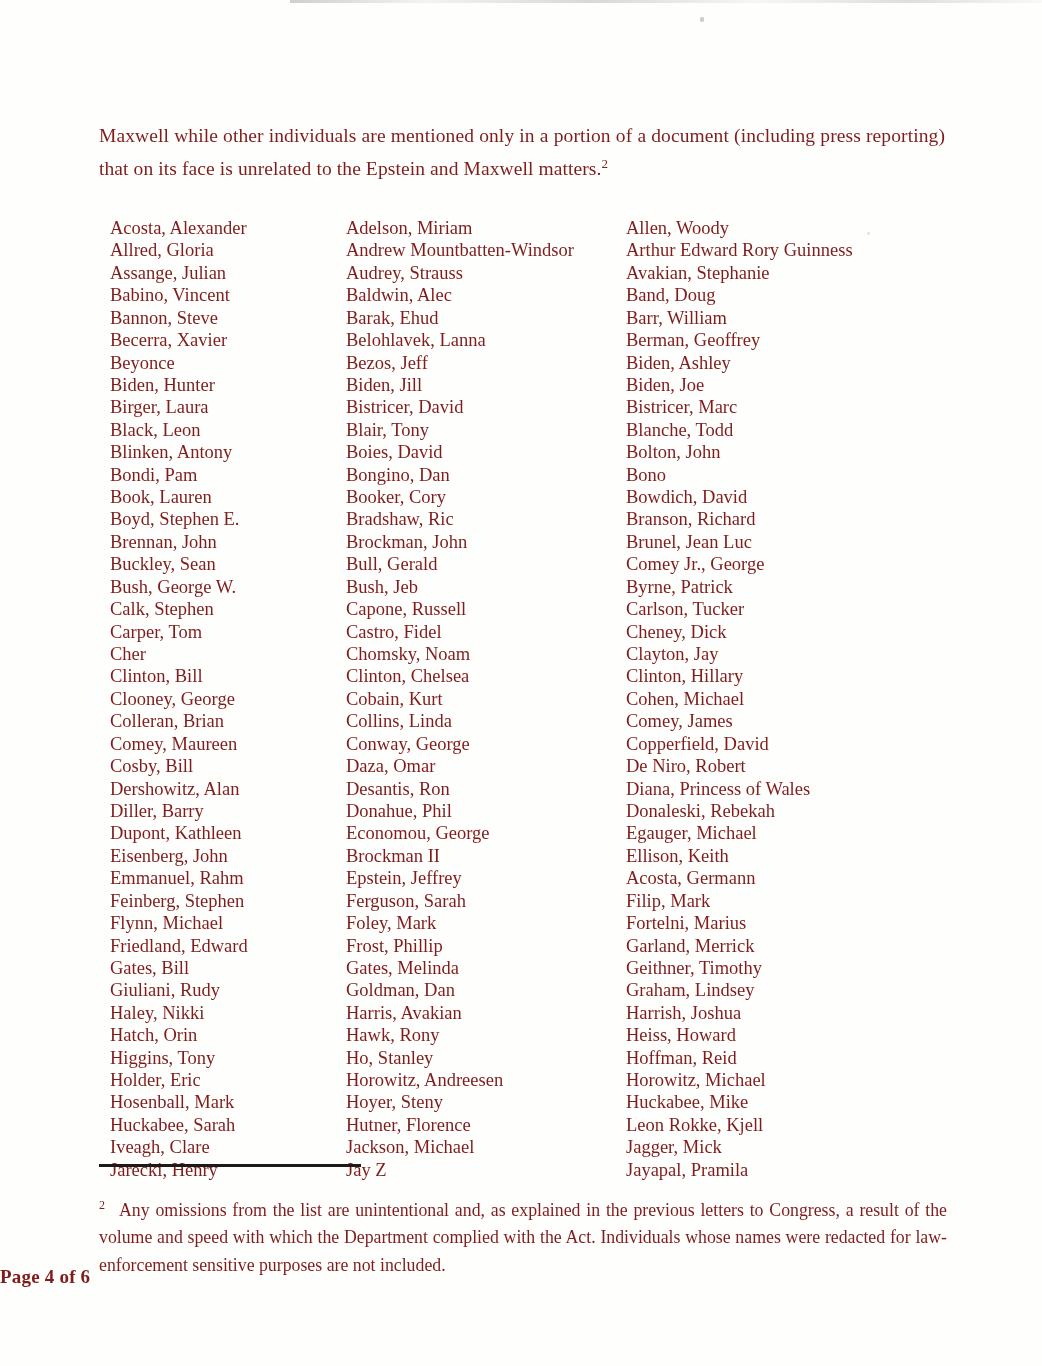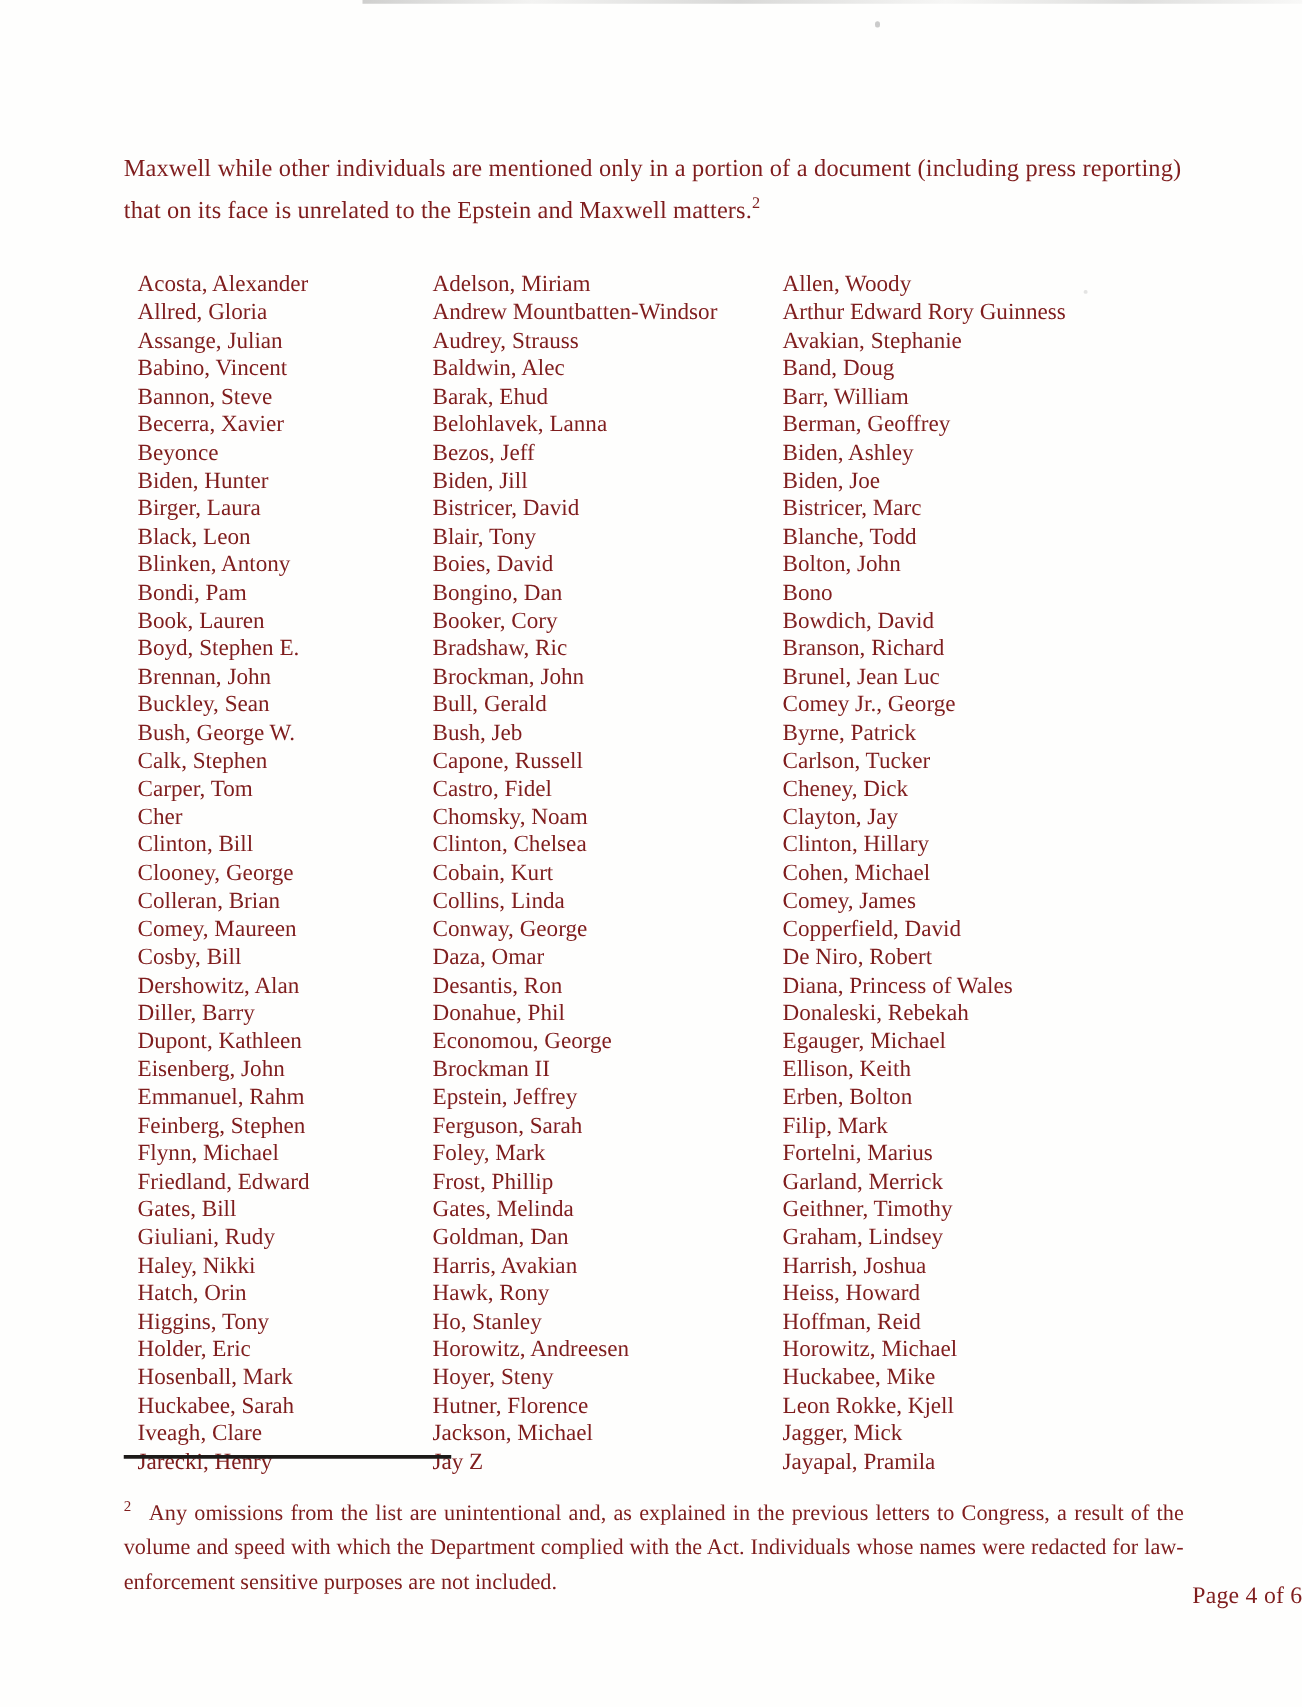--- a/index.html
+++ b/index.html
@@ -92,23 +92,23 @@
     font-size: 12px;
     line-height: 0;
     vertical-align: super;
     margin-right: 14px;
   }
   .page-footer {
     position: absolute;
     left: 0;
     top: 1266px;
     width: 1042px;
-    text-align: right;
+    text-align: left;
     font-size: 19px;
-    font-weight: 400;
+    font-weight: 700;
     letter-spacing: 0.2px;
   }
 </style>
 </head>
 <body>
 
 <div class="page">
 
   <div class="scan-streak"></div>
   <div class="scan-speck" style="left:700px; top:17px; width:4px; height:5px;"></div>
@@ -230,21 +230,21 @@
         <div class="name-line">Clayton, Jay</div>
         <div class="name-line">Clinton, Hillary</div>
         <div class="name-line">Cohen, Michael</div>
         <div class="name-line">Comey, James</div>
         <div class="name-line">Copperfield, David</div>
         <div class="name-line">De Niro, Robert</div>
         <div class="name-line">Diana, Princess of Wales</div>
         <div class="name-line">Donaleski, Rebekah</div>
         <div class="name-line">Egauger, Michael</div>
         <div class="name-line">Ellison, Keith</div>
-        <div class="name-line">Erben, Bolton</div>
+        <div class="name-line">Acosta, Germann</div>
         <div class="name-line">Filip, Mark</div>
         <div class="name-line">Fortelni, Marius</div>
         <div class="name-line">Garland, Merrick</div>
         <div class="name-line">Geithner, Timothy</div>
         <div class="name-line">Graham, Lindsey</div>
         <div class="name-line">Harrish, Joshua</div>
         <div class="name-line">Heiss, Howard</div>
         <div class="name-line">Hoffman, Reid</div>
         <div class="name-line">Horowitz, Michael</div>
         <div class="name-line">Huckabee, Mike</div>

